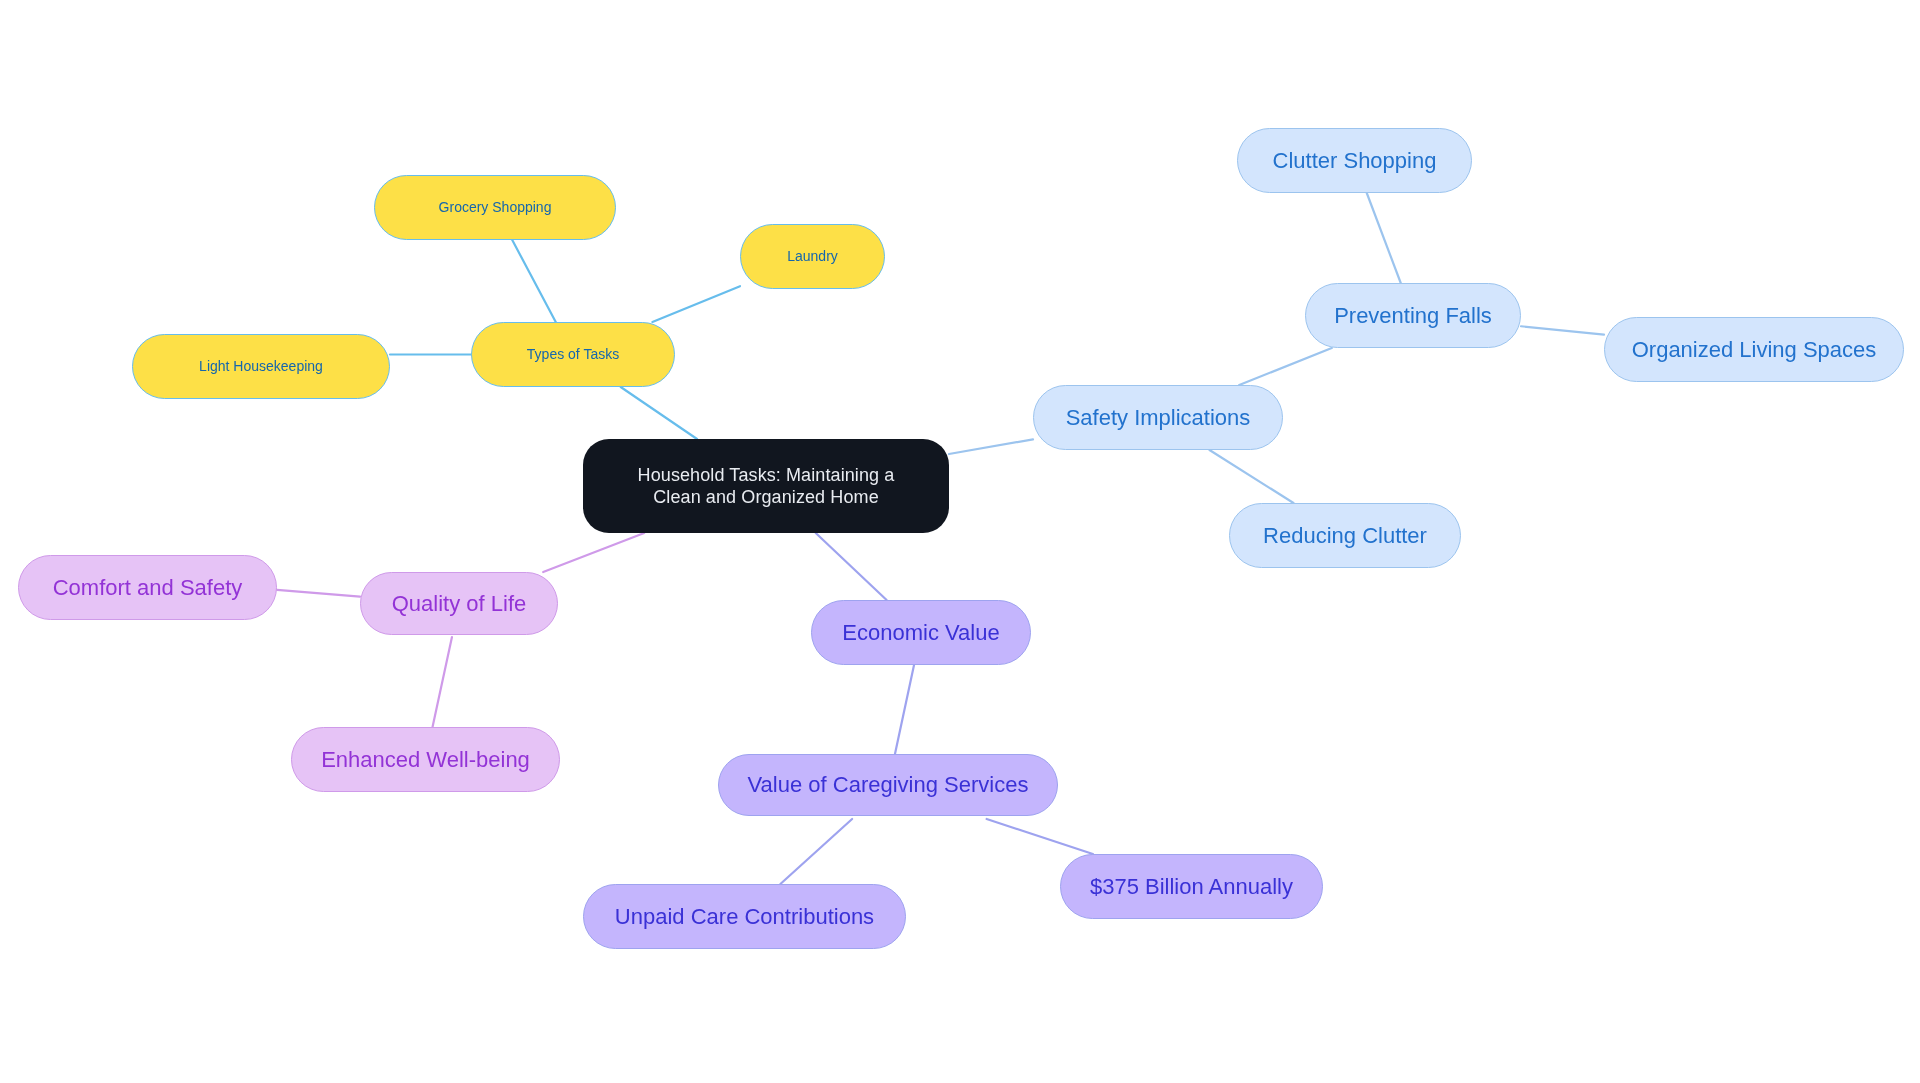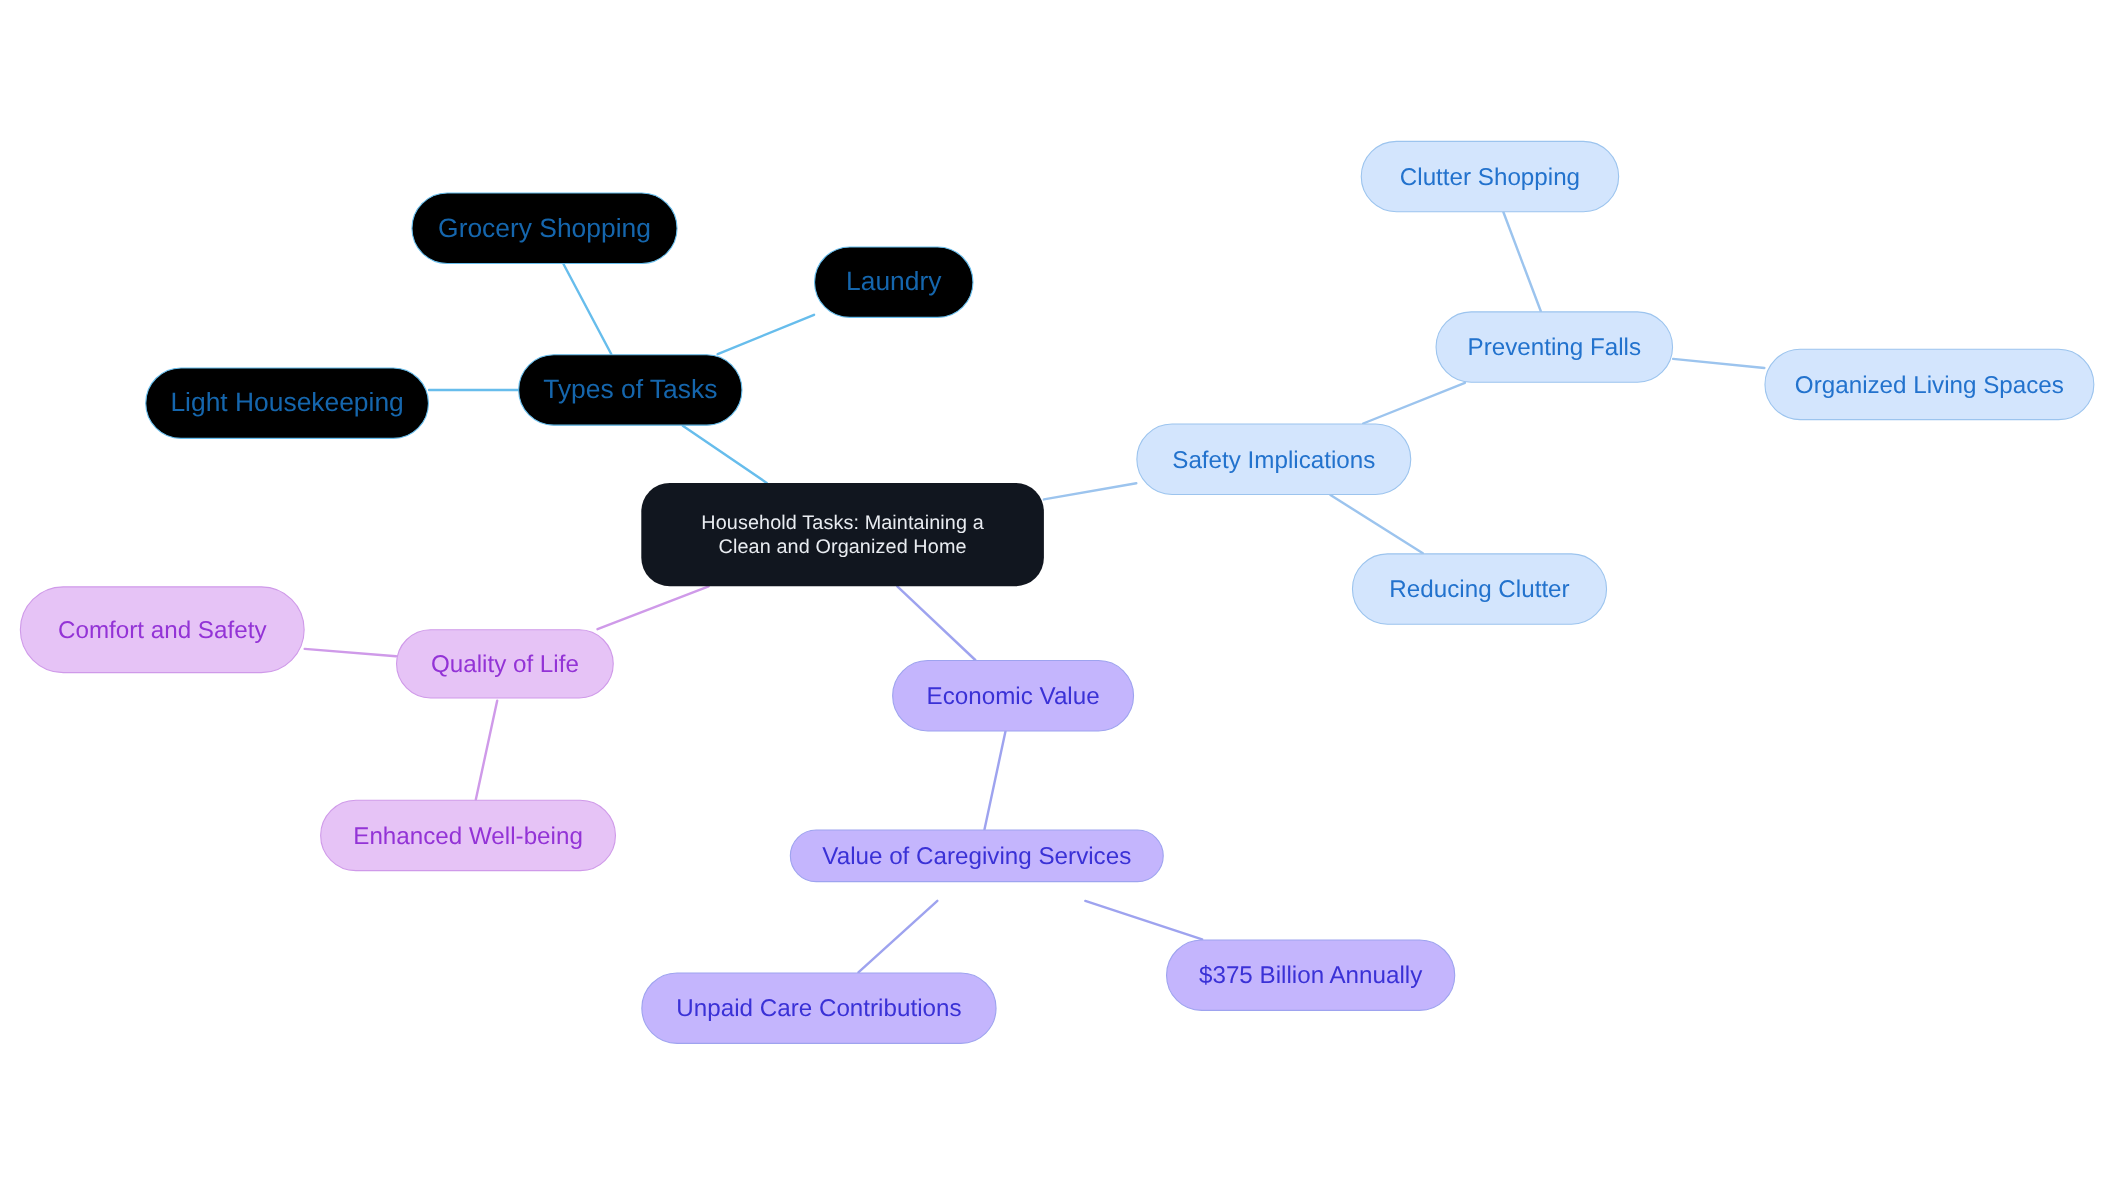--- a/index.html
+++ b/index.html
@@ -41,24 +41,24 @@
   }
   .node-root {
     border-radius: 26px;
     border-width: 0;
     background: #11161f;
     color: #e9ecf1;
     font-size: 18px;
     letter-spacing: 0.1px;
   }
   .node-blue-a {
-    background: #000000;
+    background: #fde047;
     border-color: #67bdec;
     color: #1566ad;
-    font-size: 24px;
+    font-size: 14px;
   }
   .node-blue-b {
     background: #d3e5fd;
     border-color: #9cc4ee;
     color: #2272cd;
     font-size: 22px;
   }
   .node-violet {
     background: #e6c3f6;
     border-color: #cf9ae9;
@@ -100,20 +100,20 @@
       <div class="node node-blue-a" style="left: 471px; top: 322px; width: 204px; height: 65px;">Types of Tasks</div>
       <div class="node node-blue-a" style="left: 374px; top: 175px; width: 242px; height: 65px;">Grocery Shopping</div>
       <div class="node node-blue-a" style="left: 740px; top: 224px; width: 145px; height: 65px;">Laundry</div>
       <div class="node node-blue-a" style="left: 132px; top: 334px; width: 258px; height: 65px;">Light Housekeeping</div>
       <div class="node node-blue-b" style="left: 1033px; top: 385px; width: 250px; height: 65px;">Safety Implications</div>
       <div class="node node-blue-b" style="left: 1305px; top: 283px; width: 216px; height: 65px; text-align: center;">Preventing Falls</div>
       <div class="node node-blue-b" style="left: 1237px; top: 128px; width: 235px; height: 65px;">Clutter Shopping</div>
       <div class="node node-blue-b" style="left: 1604px; top: 317px; width: 300px; height: 65px;">Organized Living Spaces</div>
       <div class="node node-blue-b" style="left: 1229px; top: 503px; width: 232px; height: 65px;">Reducing Clutter</div>
       <div class="node node-periwinkle" style="left: 811px; top: 600px; width: 220px; height: 65px;">Economic Value</div>
-      <div class="node node-periwinkle" style="left: 718px; top: 754px; width: 340px; height: 48px;">Value of Caregiving Services</div>
+      <div class="node node-periwinkle" style="left: 718px; top: 754px; width: 340px; height: 62px;">Value of Caregiving Services</div>
       <div class="node node-periwinkle" style="left: 583px; top: 884px; width: 323px; height: 65px;">Unpaid Care Contributions</div>
       <div class="node node-periwinkle" style="left: 1060px; top: 854px; width: 263px; height: 65px;">$375 Billion Annually</div>
       <div class="node node-violet" style="left: 360px; top: 572px; width: 198px; height: 63px;">Quality of Life</div>
-      <div class="node node-violet" style="left: 18px; top: 533px; width: 259px; height: 79px;">Comfort and Safety</div>
+      <div class="node node-violet" style="left: 18px; top: 555px; width: 259px; height: 65px;">Comfort and Safety</div>
       <div class="node node-violet" style="left: 291px; top: 727px; width: 269px; height: 65px;">Enhanced Well-being</div>
     </div>
 </div>
 
 </body></html>

